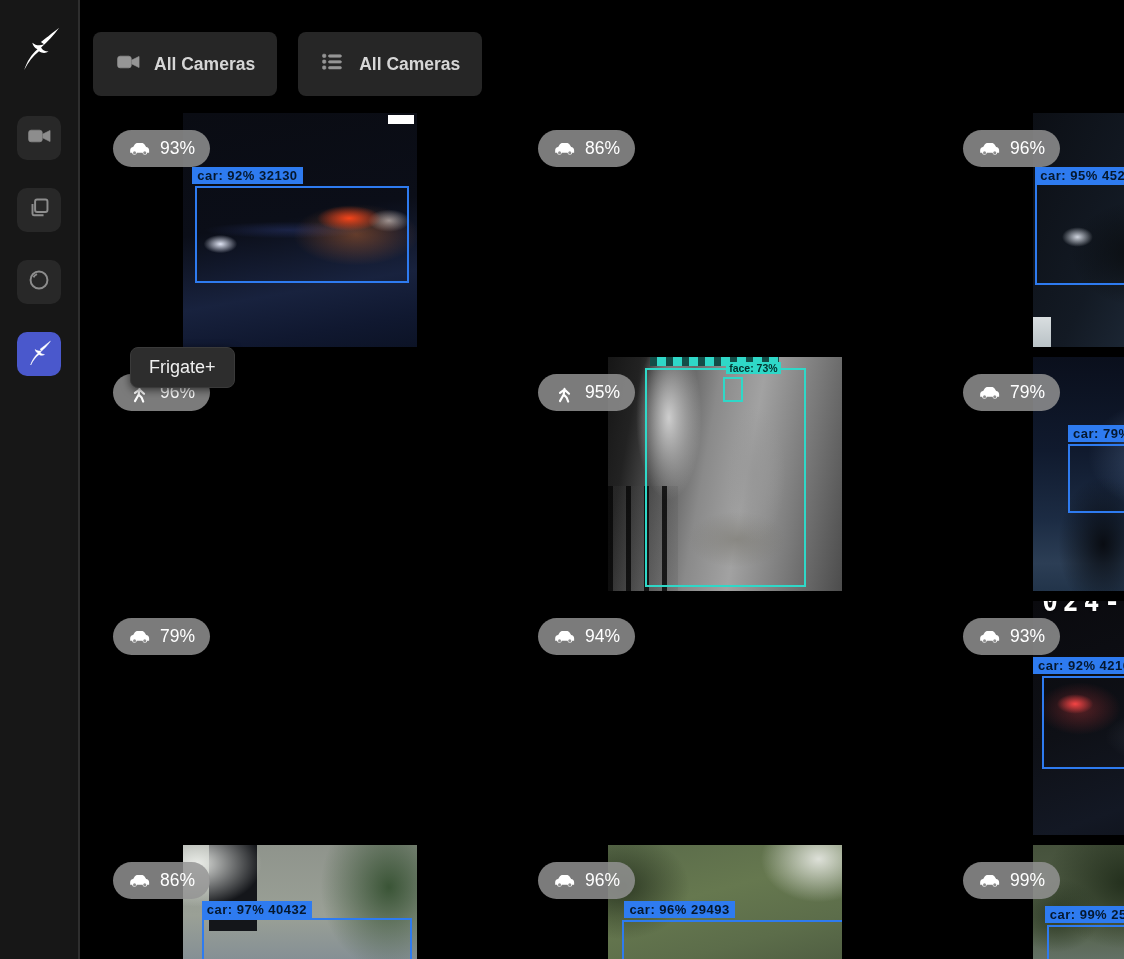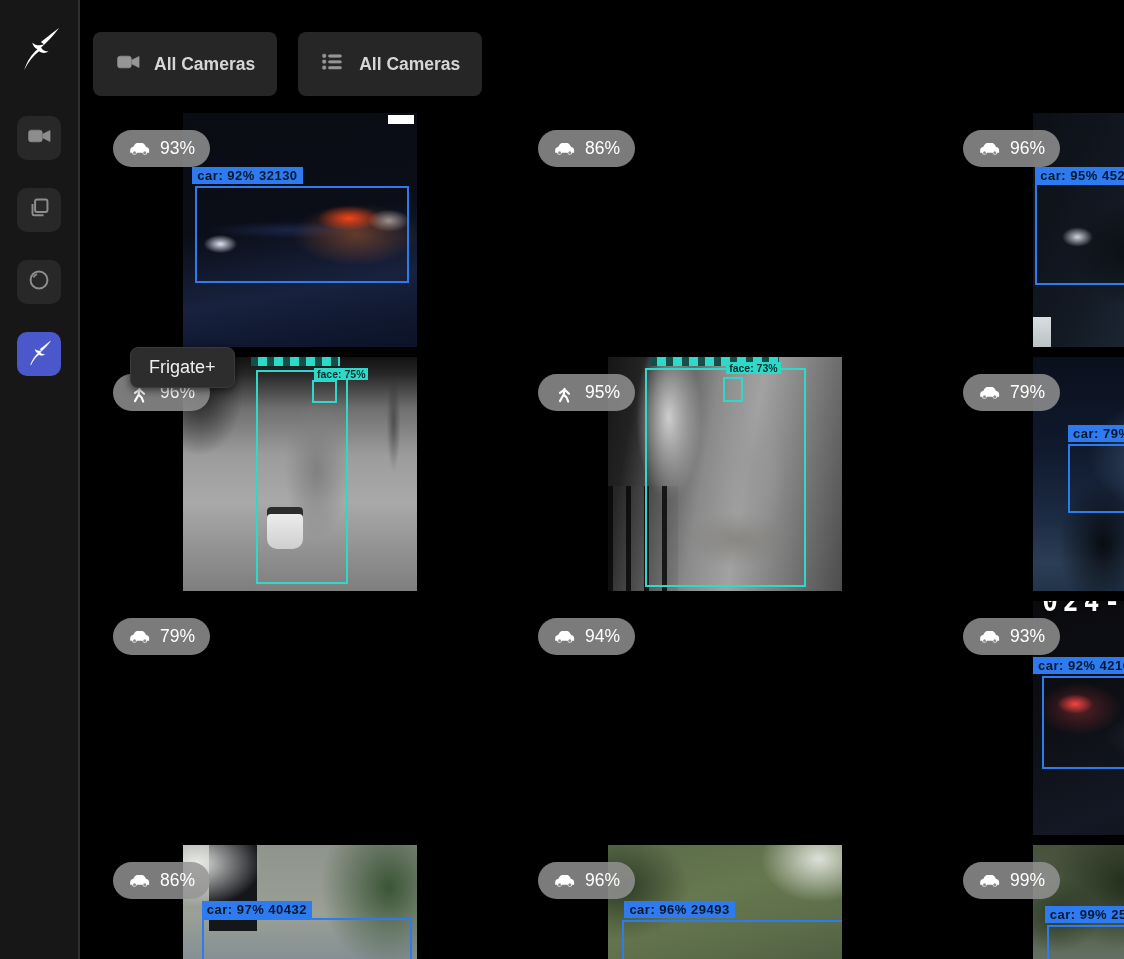--- a/index.html
+++ b/index.html
@@ -340,26 +340,20 @@
 </div>
 
 <div class="cell i3 r1 c0 teal">
   <div class="badge" data-icon="person-icon">
 
     <svg class="icon-person" viewBox="0 0 28 26" stroke="#fff" fill="#fff">
         <use href="#personicon"></use>
       </svg>
     <span>96%</span>
   </div>
-  <div class="snap s3">
-    <div class="tstrip"></div>
-    <div class="flabel">face: 75%</div>
-    <div class="facebox"></div>
-    <div class="bbox"></div>
-  </div>
 </div>
 
 <div class="cell i4 r1 c1 teal">
   <div class="badge" data-icon="person-icon">
 
     <svg class="icon-person" viewBox="0 0 28 26" stroke="#fff" fill="#fff">
         <use href="#personicon"></use>
       </svg>
     <span>95%</span>
   </div>

